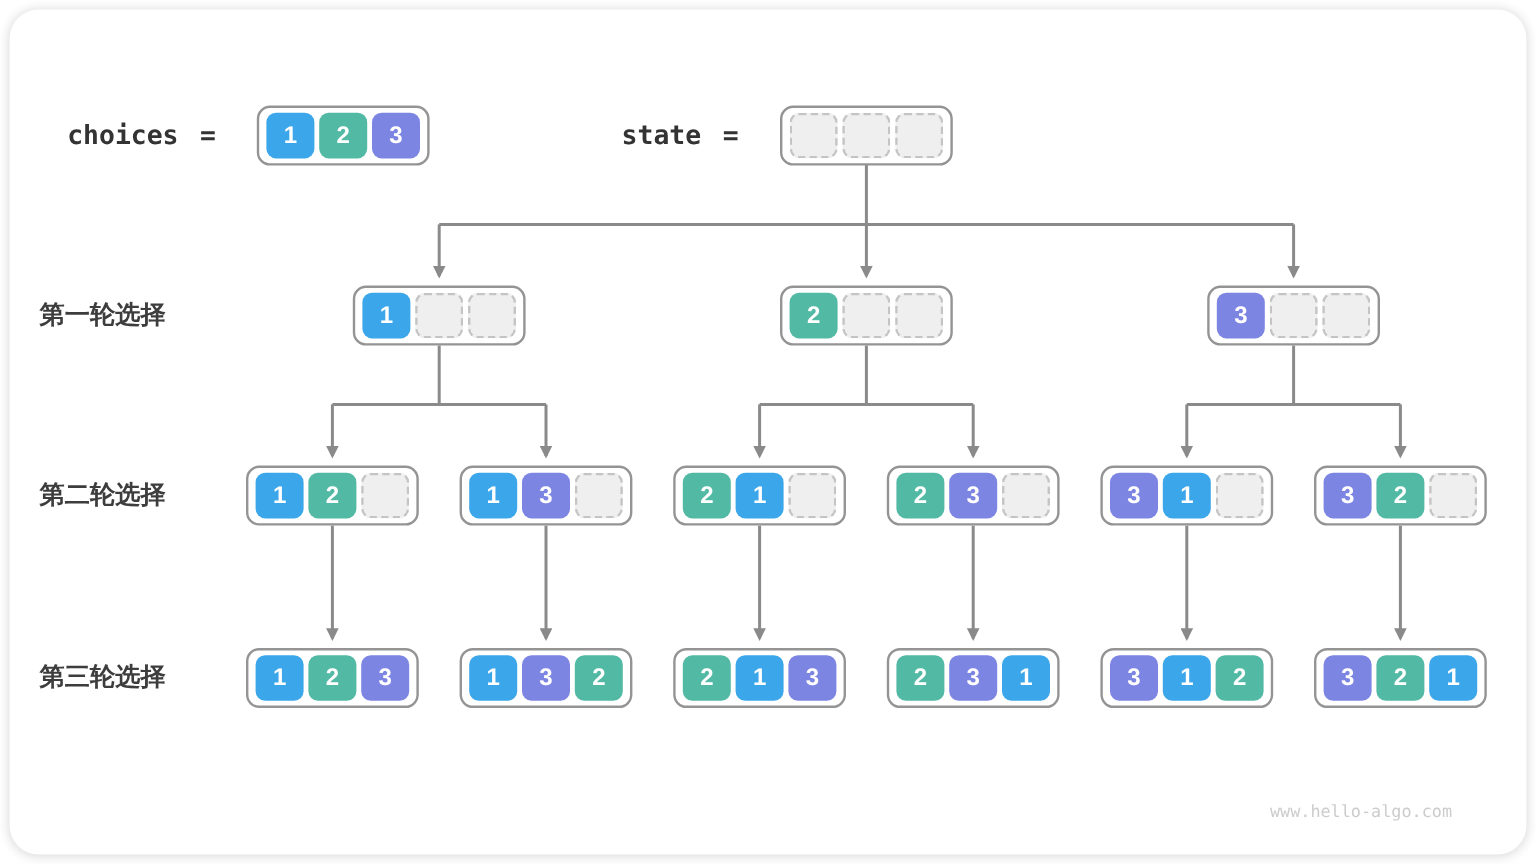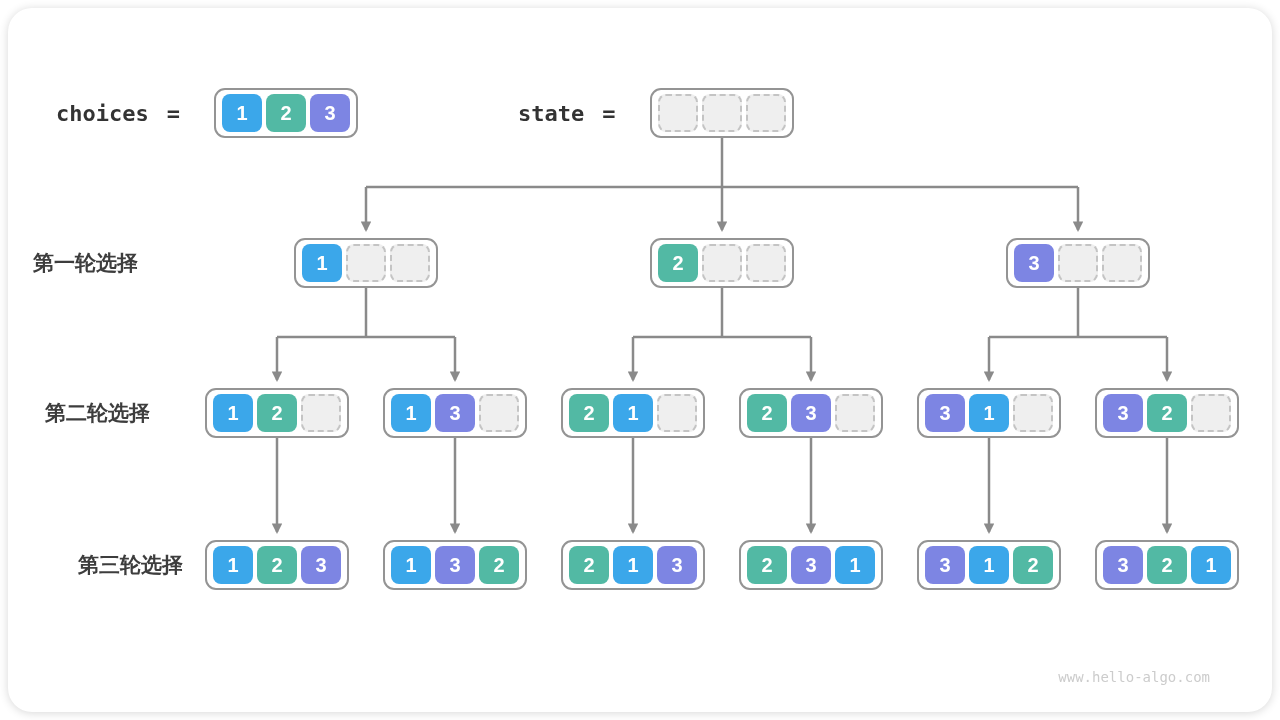--- a/index.html
+++ b/index.html
@@ -94,22 +94,22 @@
   <span>state</span>
   <span>=</span>
 </div>
 <div class="sbox" style="left:650px;top:88px;">
   <span class="cell empty"></span>
   <span class="cell empty"></span>
   <span class="cell empty"></span>
 </div>
 
 <div class="cn-label" style="top:250px;">第一轮选择</div>
-<div class="cn-label" style="top:400px;margin-left:12px;">第二轮选择</div>
-<div class="cn-label" style="top:552px;text-align:right;">第三轮选择</div>
+<div class="cn-label" style="top:400px;">第二轮选择</div>
+<div class="cn-label" style="top:552px;">第三轮选择</div>
 
 <div class="sbox" style="left:294px;top:238px;">
   <span class="cell" style="background: rgb(59, 167, 234);">1</span>
   <span class="cell empty"></span>
   <span class="cell empty"></span>
 </div>
 <div class="sbox" style="left:650px;top:238px;">
   <span class="cell" style="background: rgb(82, 185, 164);">2</span>
   <span class="cell empty"></span>
   <span class="cell empty"></span>

